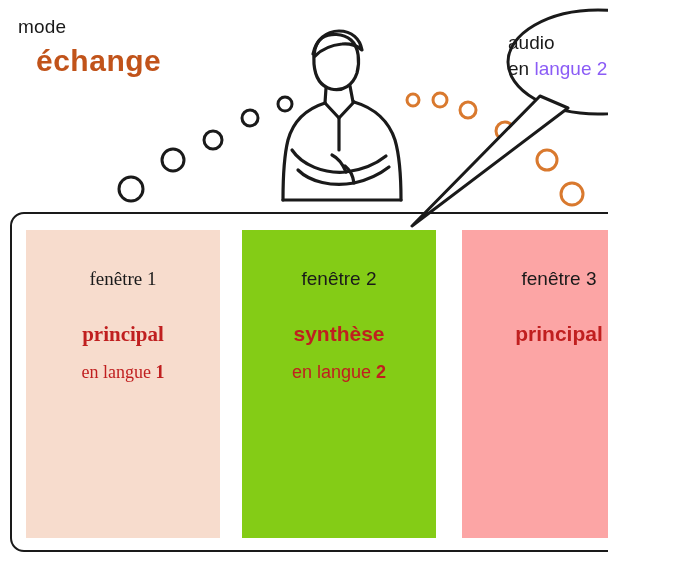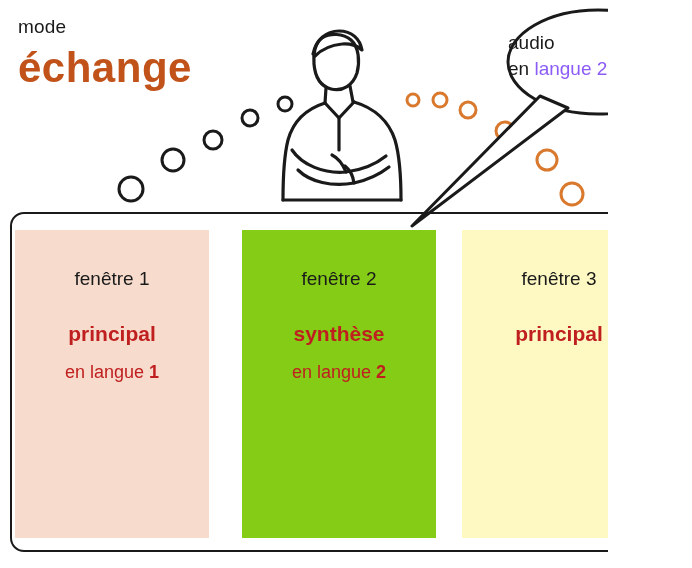--- a/index.html
+++ b/index.html
@@ -22,23 +22,23 @@
   .mode-label {
     position: absolute;
     left: 18px;
     top: 16px;
     font-size: 19px;
     color: #1a1a1a;
     letter-spacing: 0.2px;
   }
   .title-echange {
     position: absolute;
-    left: 18px;
+    left: 36px;
     top: 44px;
-    font-size: 42px;
+    font-size: 30px;
     font-weight: bold;
     color: #c1531a;
     letter-spacing: 0.5px;
   }
 
   
   .bubble-wrap {
     position: absolute;
     left: 390px;
     top: 4px;
@@ -87,23 +87,23 @@
     width: 660px;
     height: 340px;
   }
   .col {
     position: absolute;
     top: 18px;
     width: 194px;
     height: 308px;
     box-sizing: border-box;
   }
-  .col.c1 { left: 5px;  background: #f7dccd; }
+  .col.c1 { left: 16px;  background: #f7dccd; font-family: Liberation Serif, serif; }
   .col.c2 { left: 232px; background: #84cc16; }
-  .col.c3 { left: 452px; background: #fef9c3; }
+  .col.c3 { left: 452px; background: #fca5a5; }
 
   .col-title {
     position: absolute;
     left: 0;
     right: 0;
     top: 38px;
     text-align: center;
     font-size: 19px;
     color: #1a1a1a;
   }

